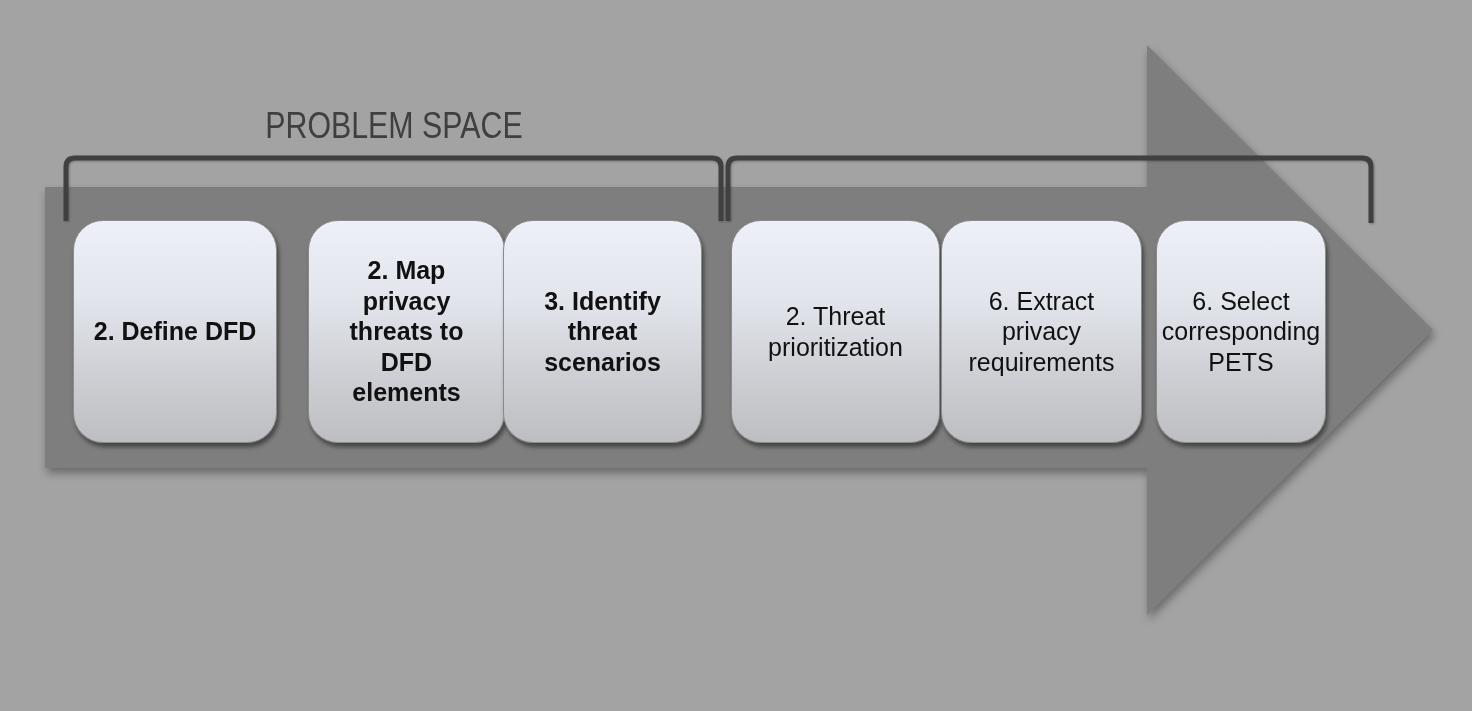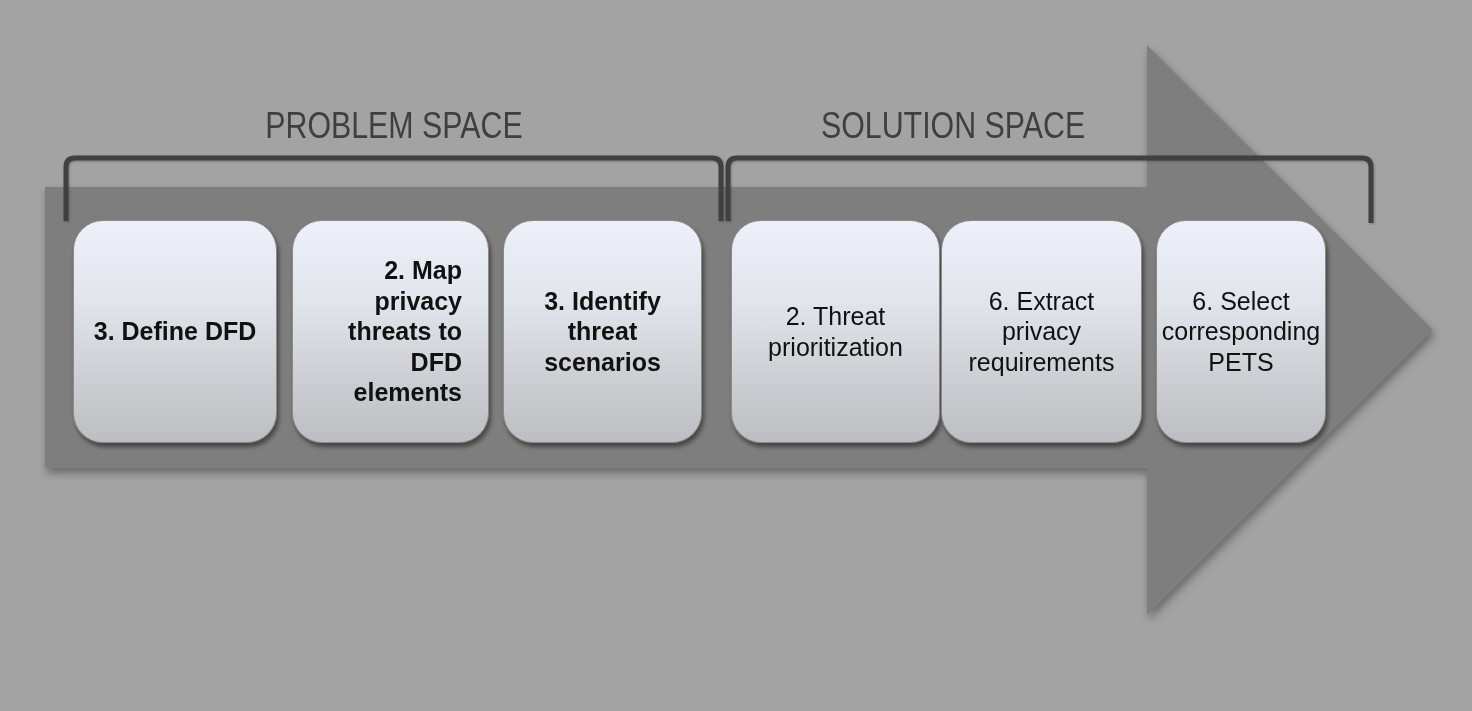--- a/index.html
+++ b/index.html
@@ -77,29 +77,26 @@
   <svg class="layer" width="1472" height="711" viewBox="0 0 1472 711">
     <polygon class="arrow" points="45,187 1147,187 1147,45 1433,330 1147,615 1147,468 45,468" fill="#7e7e7e"></polygon>
     <path class="bracket" d="M 66,221 L 66,167 Q 66,158 75,158 L 712,158 Q 721,158 721,167 L 721,221" stroke="#404040"></path>
     <path class="bracket" d="M 728,221 L 728,167 Q 728,158 737,158 L 1362,158 Q 1371,158 1371,167 L 1371,223" stroke="#404040"></path>
   </svg>
 
   <div class="section-label" style="left:66px; width:655px;">
     <span class="condensed">PROBLEM SPACE</span>
   </div>
 
-  <div class="section-label" style="left:728px; width:450px;">
-    <span class="condensed">SOLUTION SPACE</span>
+
+  <div class="step-box bold" style="left:73px; width:204px;">
+    <span>2. Define DFD</span>
   </div>
 
-  <div class="step-box bold" style="left:73px; width:204px;">
-    <span>3. Define DFD</span>
-  </div>
-
-  <div class="step-box bold" style="left:292px; width:197px; padding:0 26px;text-align:right;">
+  <div class="step-box bold" style="left:308px; width:197px; padding:0 26px;">
     <span>2. Map privacy threats to DFD elements</span>
   </div>
 
   <div class="step-box bold" style="left:503px; width:199px; padding:0 34px;">
     <span>3. Identify threat scenarios</span>
   </div>
 
   <div class="step-box" style="left:731px; width:209px;">
     <span>2. Threat prioritization</span>
   </div>

